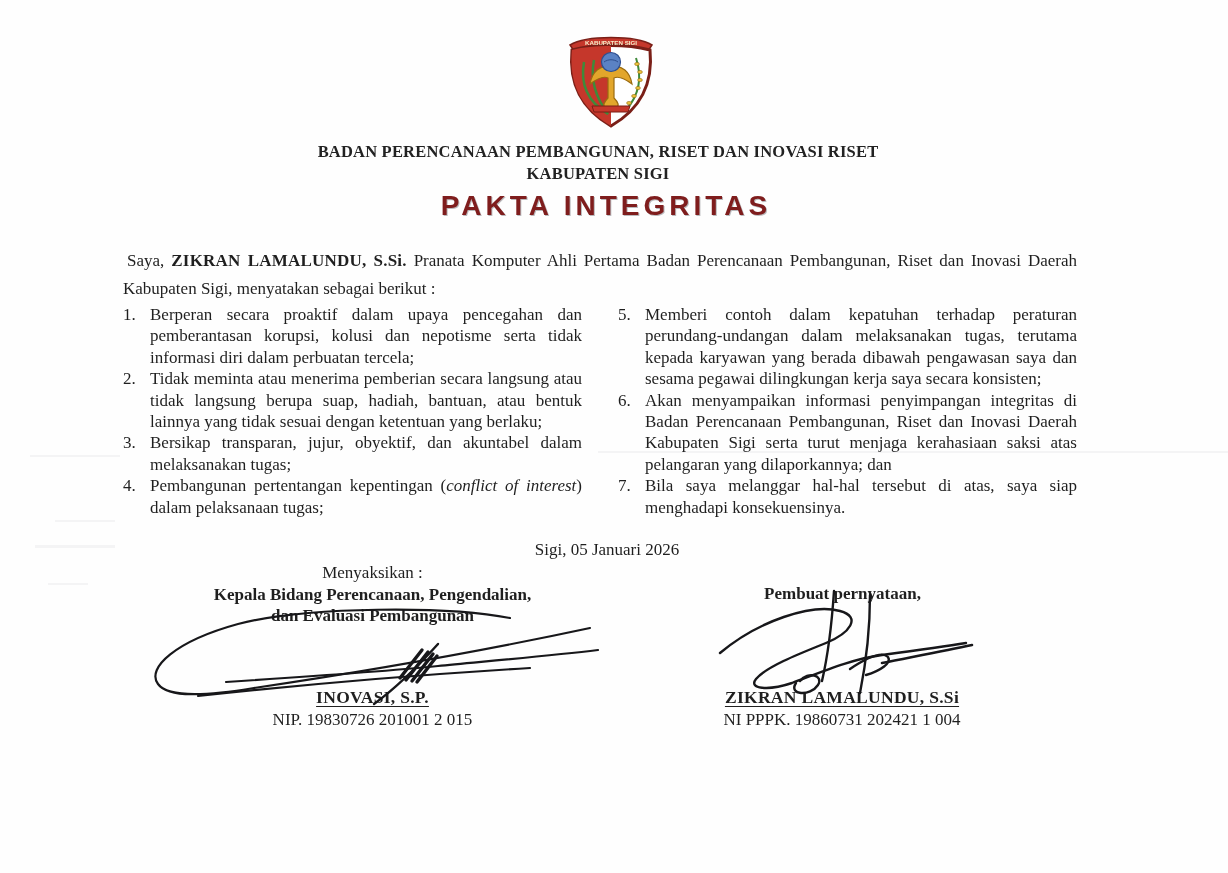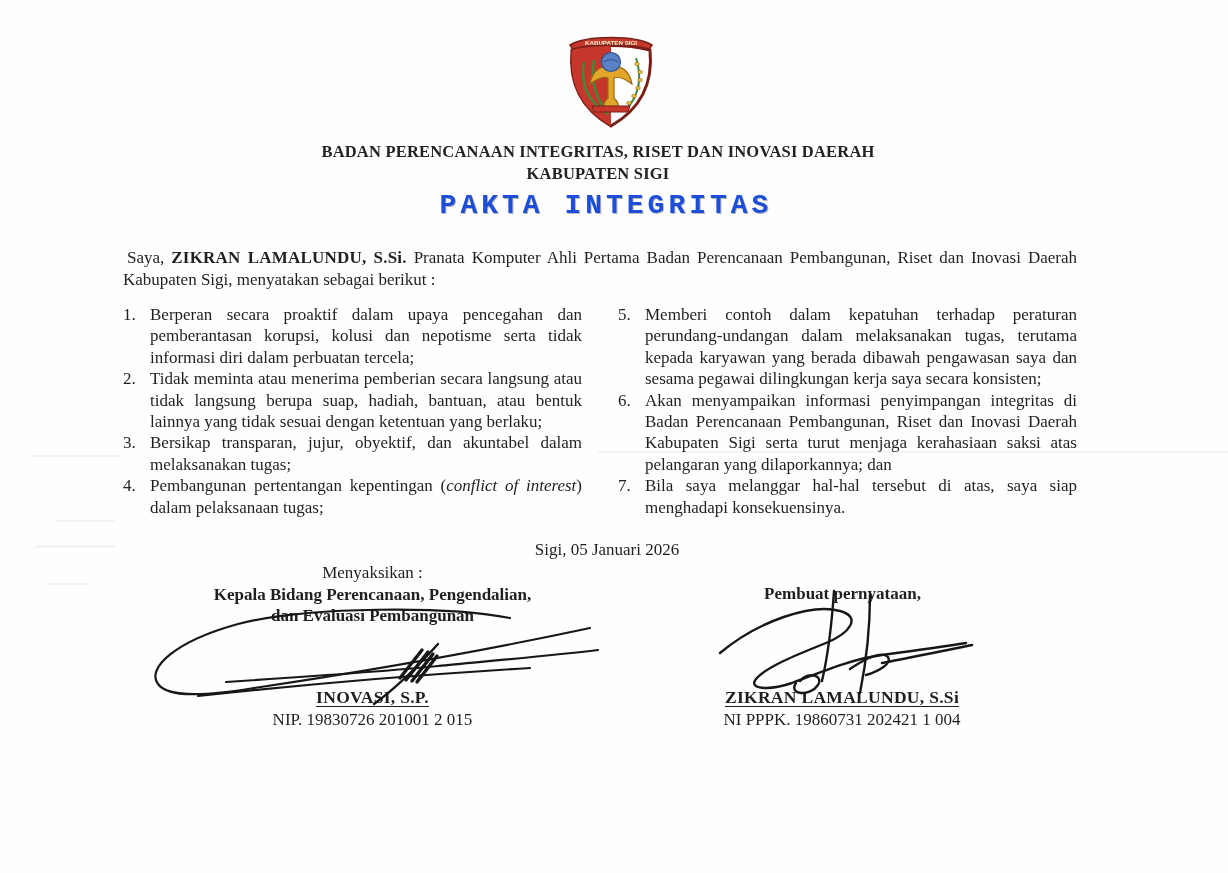--- a/index.html
+++ b/index.html
@@ -14,29 +14,29 @@
   .abs{position:absolute;}
   .center{text-align:center;}
   
   .org{
     top:141px;left:0;width:1196px;
     font-weight:bold;font-size:16.5px;line-height:22px;
     letter-spacing:.2px;color:#222;
   }
   .doc-title{
     top:190px;left:0;width:1212px;
-    font-family:Liberation Mono, monospace;
+    font-family:Liberation Sans, sans-serif;
     font-weight:bold;font-size:28px;letter-spacing:4px;
-    color:#1d4ed8;
+    color:#7f1d1d;
     text-shadow:1px 1px 0 rgba(60,60,70,.35);
   }
   
   .intro{
     top:247px;left:123px;width:954px;
-    font-size:17px;line-height:22px;text-align:justify;text-indent:4px;
+    font-size:17px;line-height:28px;text-align:justify;text-indent:4px;
   }
   .intro b{letter-spacing:.2px;}
   
   .columns{
     top:304px;left:123px;width:954px;
     display:flex;gap:36px;
   }
   .col{width:459px;}
   .item{display:flex;font-size:17px;line-height:21.4px;}
   .item .num{flex:0 0 27px;}
@@ -96,21 +96,21 @@
       <circle cx="55" cy="30" r="9.5" fill="#5b82c4" stroke="#2f4f8f" stroke-width="1.2"></circle>
       <path d="M 48 30 C 52 27 58 27 62 30" fill="none" stroke="#2f4f8f" stroke-width="1"></path>
 
       <path d="M 36 74 L 74 74 L 72 80 L 38 80 Z" fill="#c5372b" stroke="#7a1f17" stroke-width="1"></path>
 
       <text x="55" y="13" text-anchor="middle" font-size="6.2" font-family="Liberation Sans, sans-serif" font-weight="bold" fill="#f7edc9">KABUPATEN SIGI</text>
     </svg>
   </div>
 
   <div class="abs org center">
-    <div>BADAN PERENCANAAN INTEGRITAS, RISET DAN INOVASI DAERAH</div>
+    <div>BADAN PERENCANAAN PEMBANGUNAN, RISET DAN INOVASI RISET</div>
     <div>KABUPATEN SIGI</div>
   </div>
 
   <div class="abs doc-title center">PAKTA INTEGRITAS</div>
 
   <div class="abs intro"><span>Saya, </span><b>ZIKRAN LAMALUNDU, S.Si.</b><span> Pranata Komputer Ahli Pertama Badan Perencanaan Pembangunan, Riset dan Inovasi Daerah Kabupaten Sigi, menyatakan sebagai berikut :</span></div>
 
   <div class="abs columns">
     <div class="col">
       <div class="item">

